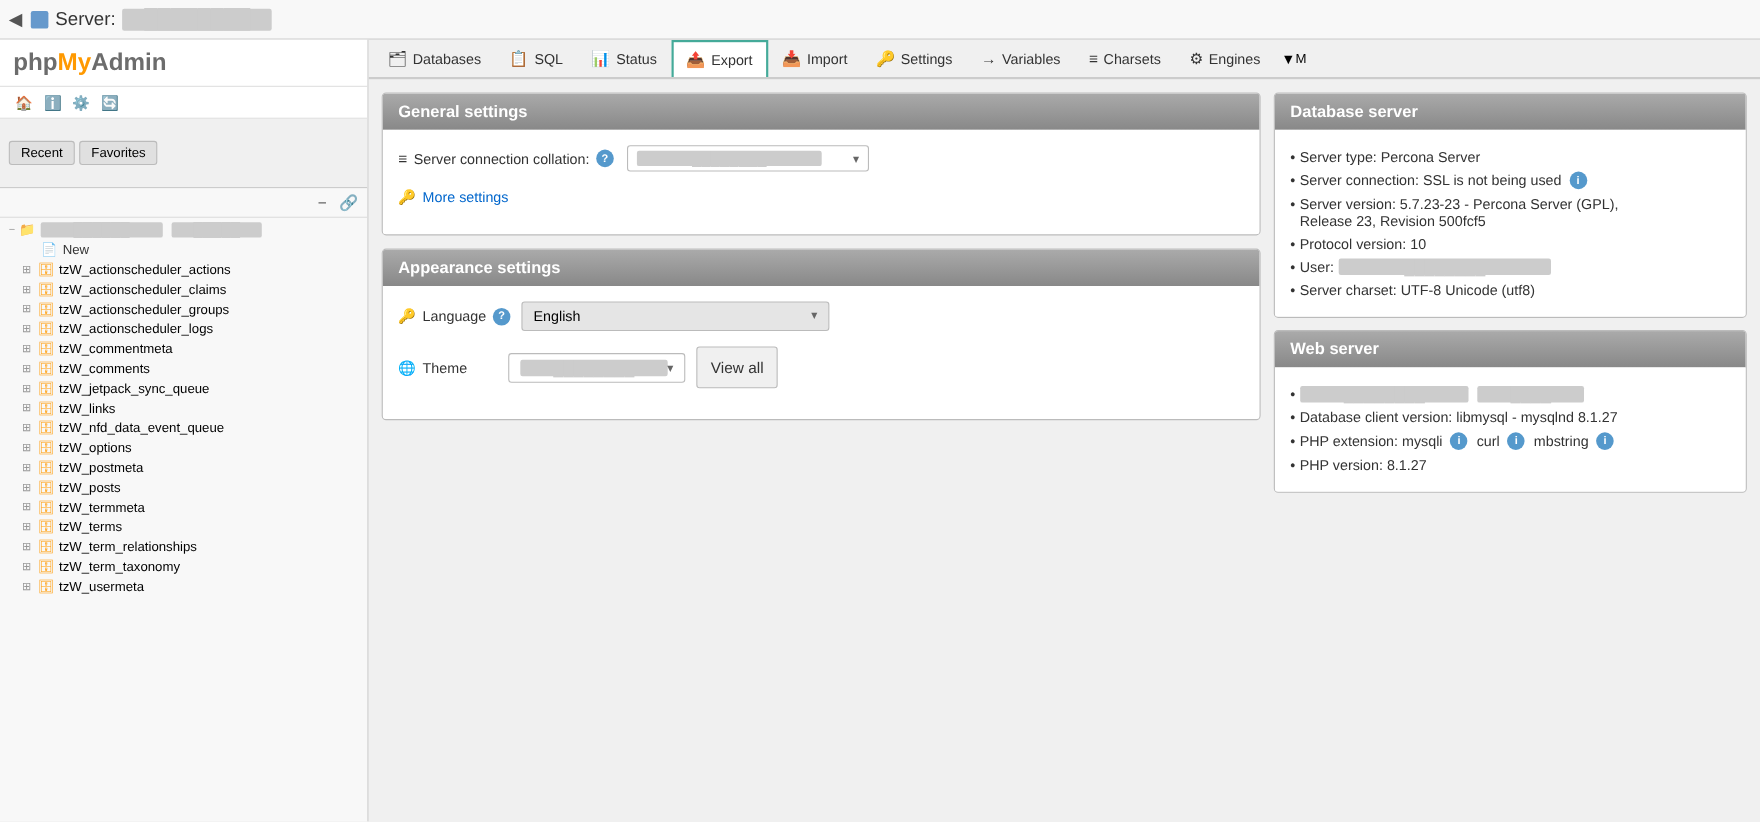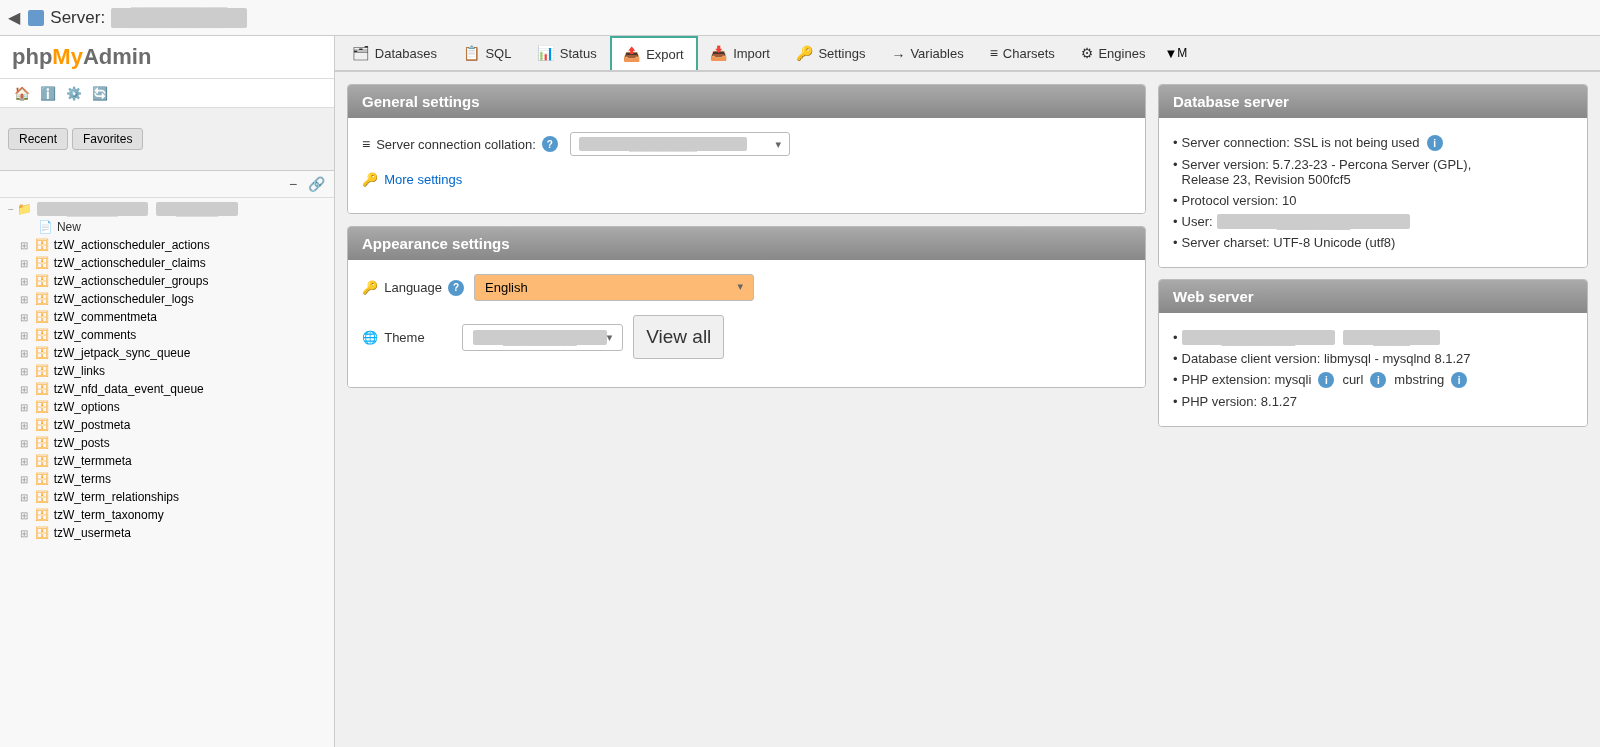--- a/index.html
+++ b/index.html
@@ -54,23 +54,23 @@
 
     
     .setting-row { display: flex; align-items: center; gap: 8px; margin-bottom: 12px; }
     .setting-label { display: flex; align-items: center; gap: 6px; font-size: 13px; color: #333; min-width: 200px; }
     .select-box { border: 1px solid #bbb; border-radius: 3px; padding: 4px 8px; background: #fff; font-size: 12px; display: flex; align-items: center; justify-content: space-between; cursor: pointer; min-width: 200px; }
     .more-settings-link { display: flex; align-items: center; gap: 6px; color: #0066cc; cursor: pointer; font-size: 13px; text-decoration: none; margin-top: 4px; }
 
     
     .app-setting-row { display: flex; align-items: center; gap: 10px; margin-bottom: 14px; }
     .app-label { display: flex; align-items: center; gap: 6px; font-size: 13px; color: #333; min-width: 90px; }
-    .language-select { border: 1px solid #bbb; border-radius: 3px; padding: 5px 10px; background: #fdba74; font-size: 13px; display: flex; align-items: flex-start; justify-content: space-between; cursor: pointer; min-width: 280px; }
+    .language-select { border: 1px solid #bbb; border-radius: 3px; padding: 5px 10px; background: #e5e5e5; font-size: 13px; display: flex; align-items: flex-start; justify-content: space-between; cursor: pointer; min-width: 280px; }
     .theme-select { border: 1px solid #bbb; border-radius: 3px; padding: 5px 10px; background: #fff; font-size: 13px; display: flex; align-items: center; justify-content: space-between; cursor: pointer; min-width: 120px; }
-    .view-all-btn { border: 1px solid #bbb; border-radius: 3px; padding: 10px 12px; background: #f0f0f0; font-size: 19px; cursor: pointer; color: #333; }
+    .view-all-btn { border: 1px solid #bbb; border-radius: 3px; padding: 10px 12px; background: #f0f0f0; font-size: 14px; cursor: pointer; color: #333; }
 
     
     .info-list { list-style: none; padding: 0; }
     .info-list li { padding: 3px 0; font-size: 13px; color: #333; display: flex; align-items: flex-start; gap: 4px; }
     .info-list li::before { content: "•"; color: #333; flex-shrink: 0; }
     .info-icon { display: inline-flex; align-items: center; justify-content: center; width: 16px; height: 16px; background: #5599cc; border-radius: 50%; color: #fff; font-size: 10px; font-weight: bold; margin-left: 3px; cursor: pointer; vertical-align: middle; }
 
     
     ::-webkit-scrollbar { width: 8px; height: 8px; }
     ::-webkit-scrollbar-track { background: #f0f0f0; }
@@ -331,20 +331,23 @@
 
       <div class="right-col">
 
         <div class="panel">
           <div class="panel-header">
             <span>Database server</span>
           </div>
           <div class="panel-body">
             <ul class="info-list">
               <li>
+                  <span>Server type: Percona Server</span>
+                </li>
+              <li>
                 <span>Server connection: SSL is not being used</span>
                 <span class="info-icon">i</span>
               </li>
               <li>
                   <span style="white-space:pre-line;">Server version: 5.7.23-23 - Percona Server (GPL),
 Release 23, Revision 500fcf5</span>
                 </li>
               <li>
                   <span>Protocol version: 10</span>
                 </li>

